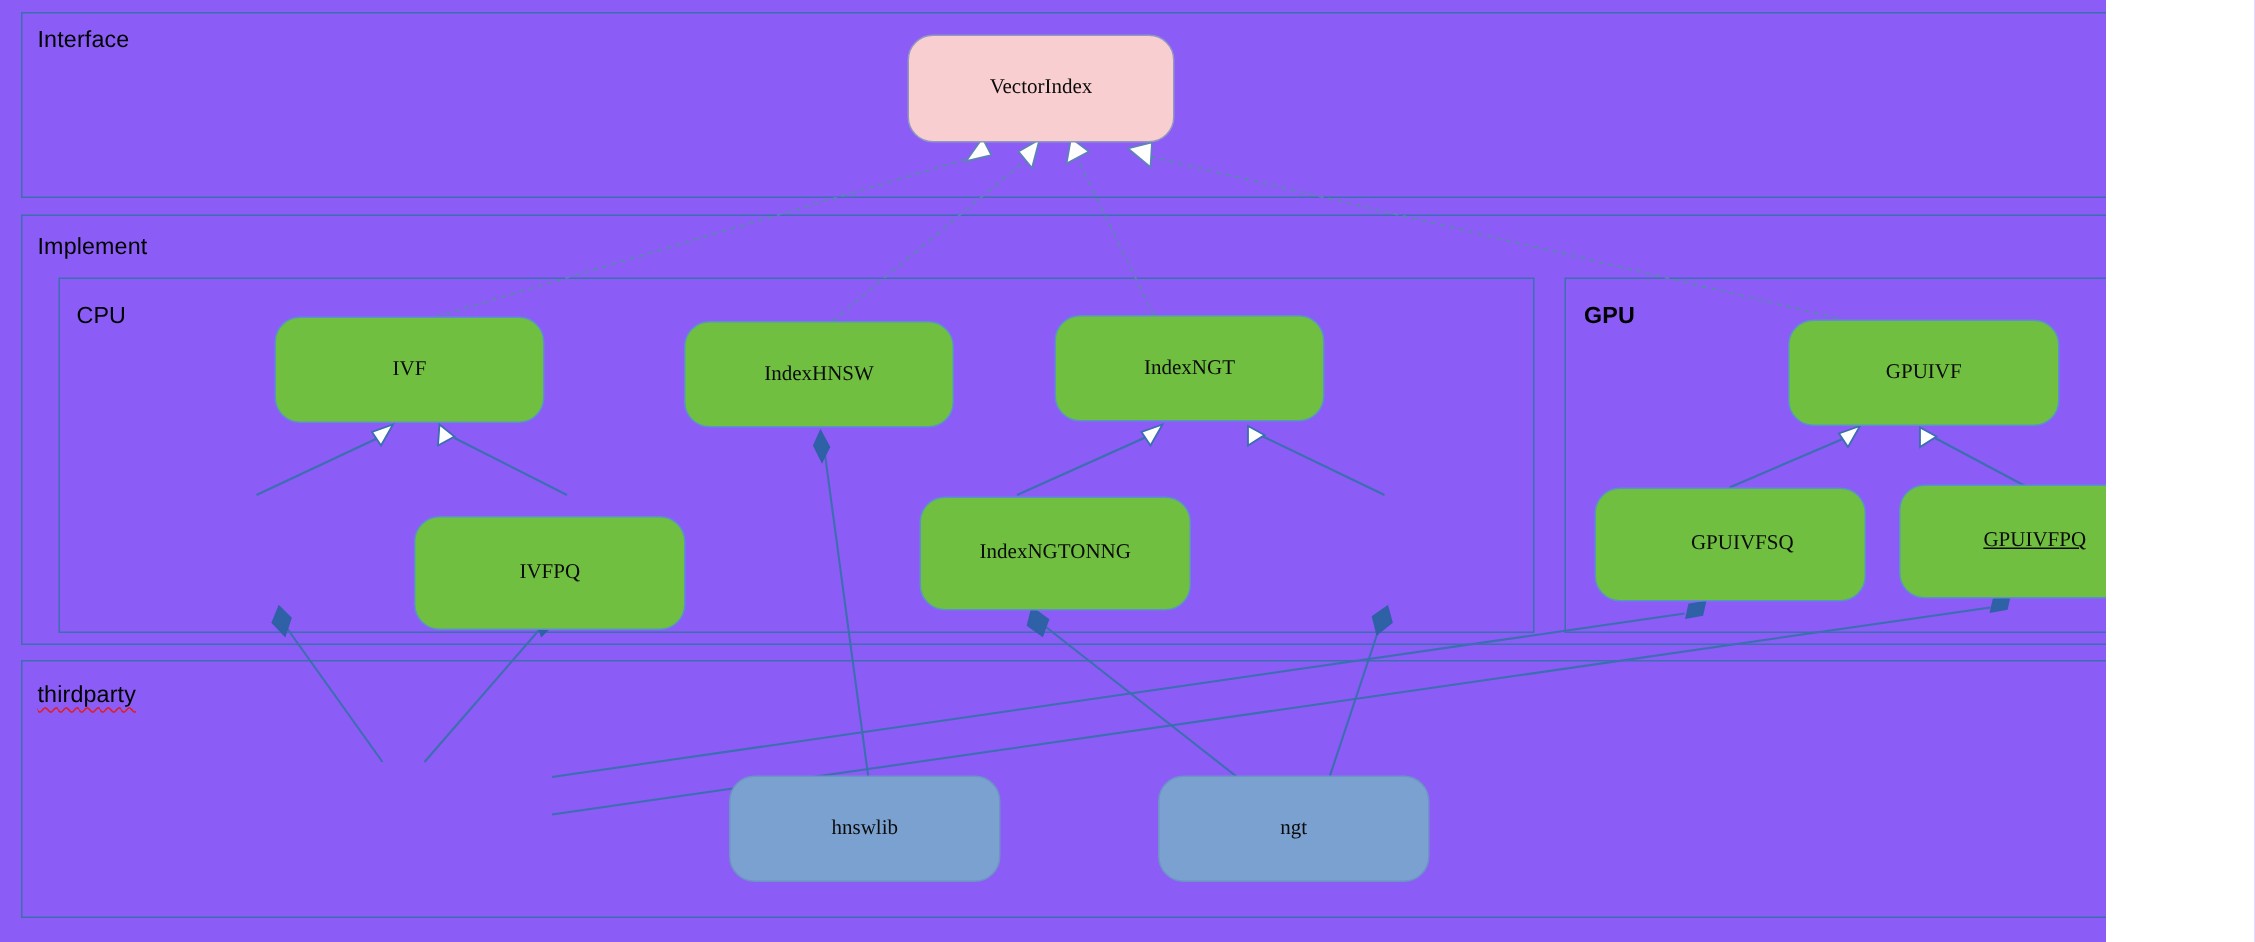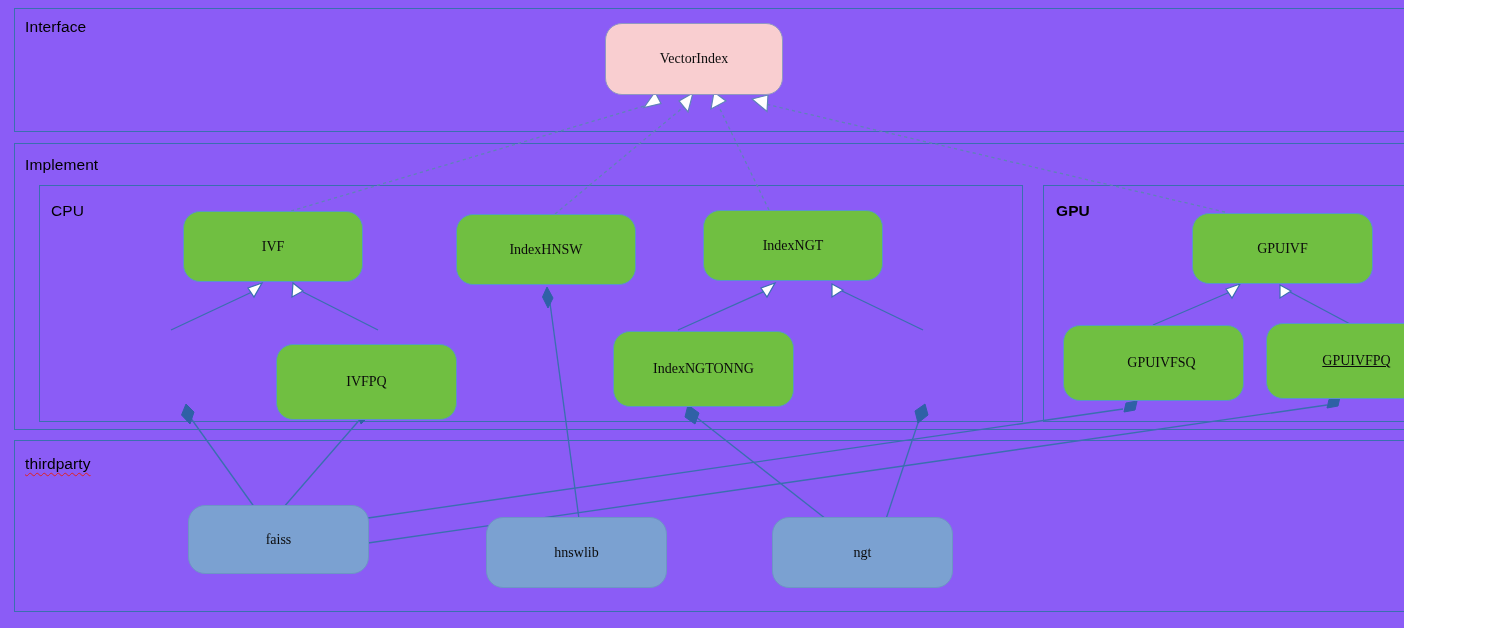--- a/index.html
+++ b/index.html
@@ -166,17 +166,16 @@
   <div class="node impl" style="left:456px;top:214px;width:180px;height:71px;">IndexHNSW</div>
   <div class="node impl" style="left:703px;top:210px;width:180px;height:71px;">IndexNGT</div>
 
   <div class="node impl" style="left:276px;top:332px;width:181px;height:76px;margin-top:12px;">IVFPQ</div>
   <div class="node impl" style="left:613px;top:331px;width:181px;height:76px;">IndexNGTONNG</div>
 
   <div class="node impl" style="left:1169px;top:213px;width:181px;height:71px;margin-left:23px;">GPUIVF</div>
   <div class="node impl" style="left:1063px;top:325px;width:181px;height:76px;padding-left:16px;">GPUIVFSQ</div>
   <div class="node impl" style="left:1266px;top:323px;width:181px;height:76px;text-decoration:underline;">GPUIVFPQ</div>
 
-  <div class="node third" style="left:188px;top:505px;width:181px;height:69px;">faiss</div>
   <div class="node third" style="left:486px;top:517px;width:181px;height:71px;">hnswlib</div>
   <div class="node third" style="left:772px;top:517px;width:181px;height:71px;">ngt</div>
 
 </div>
 
 </body></html>

